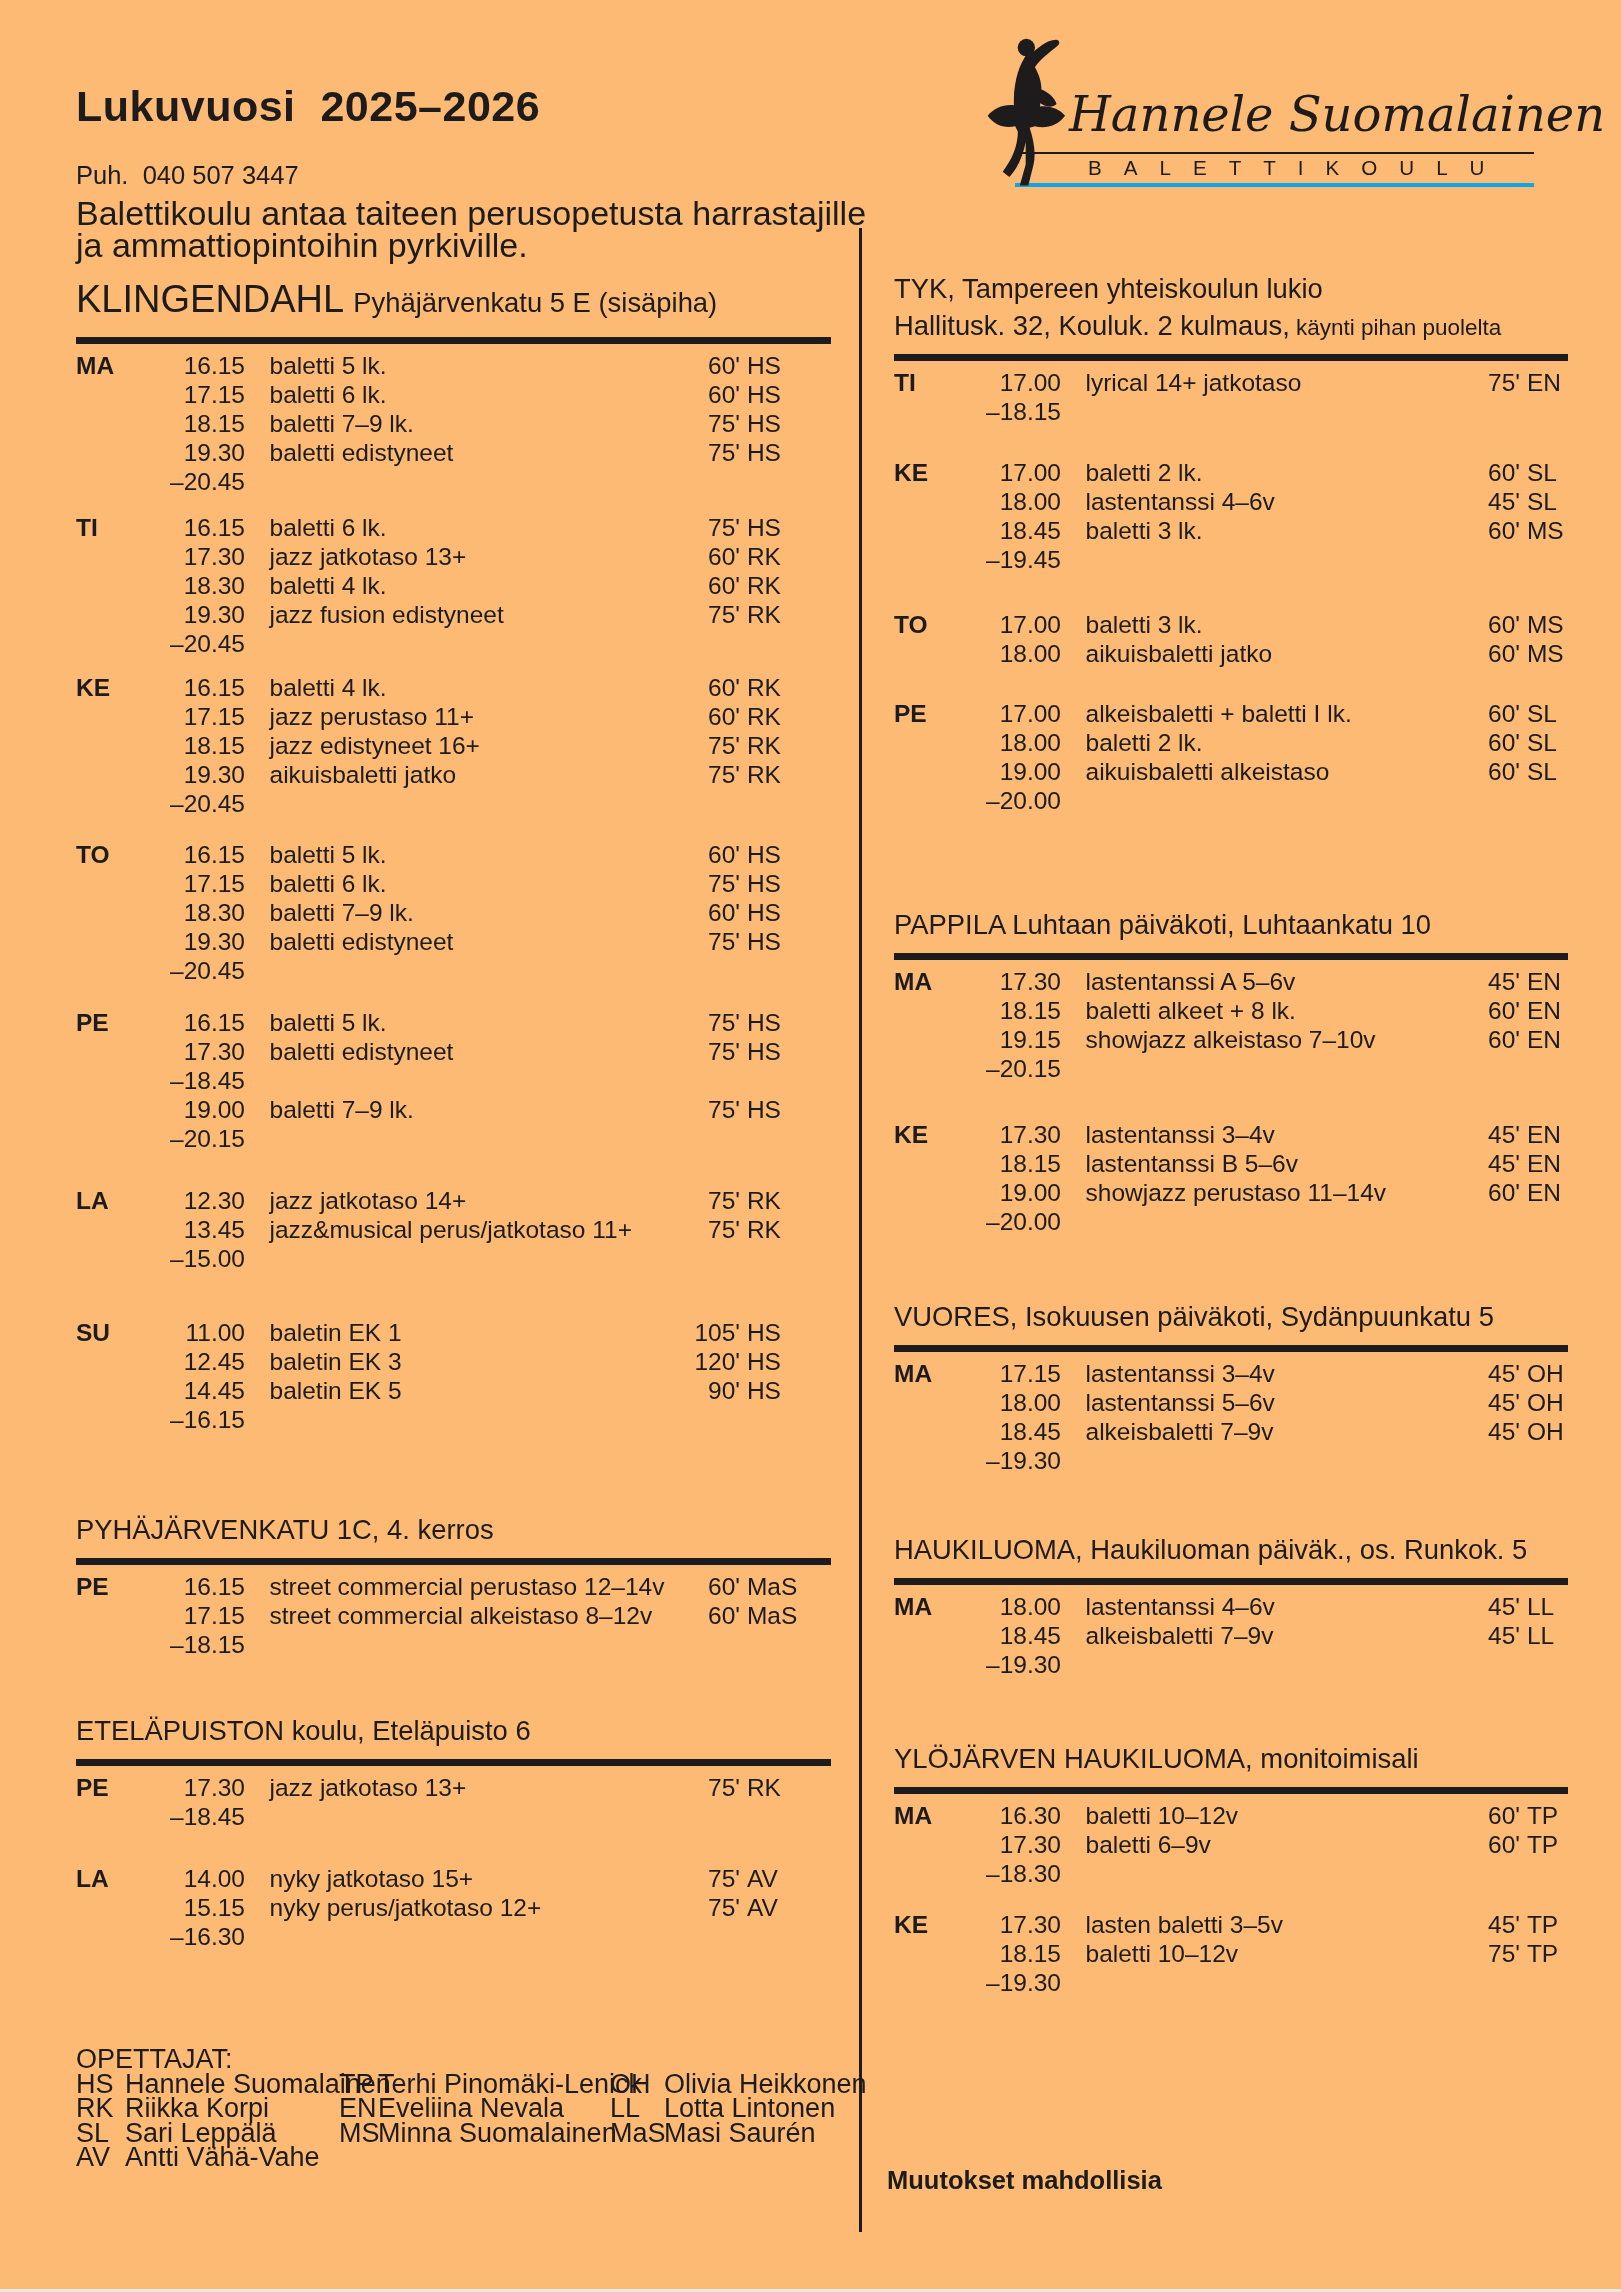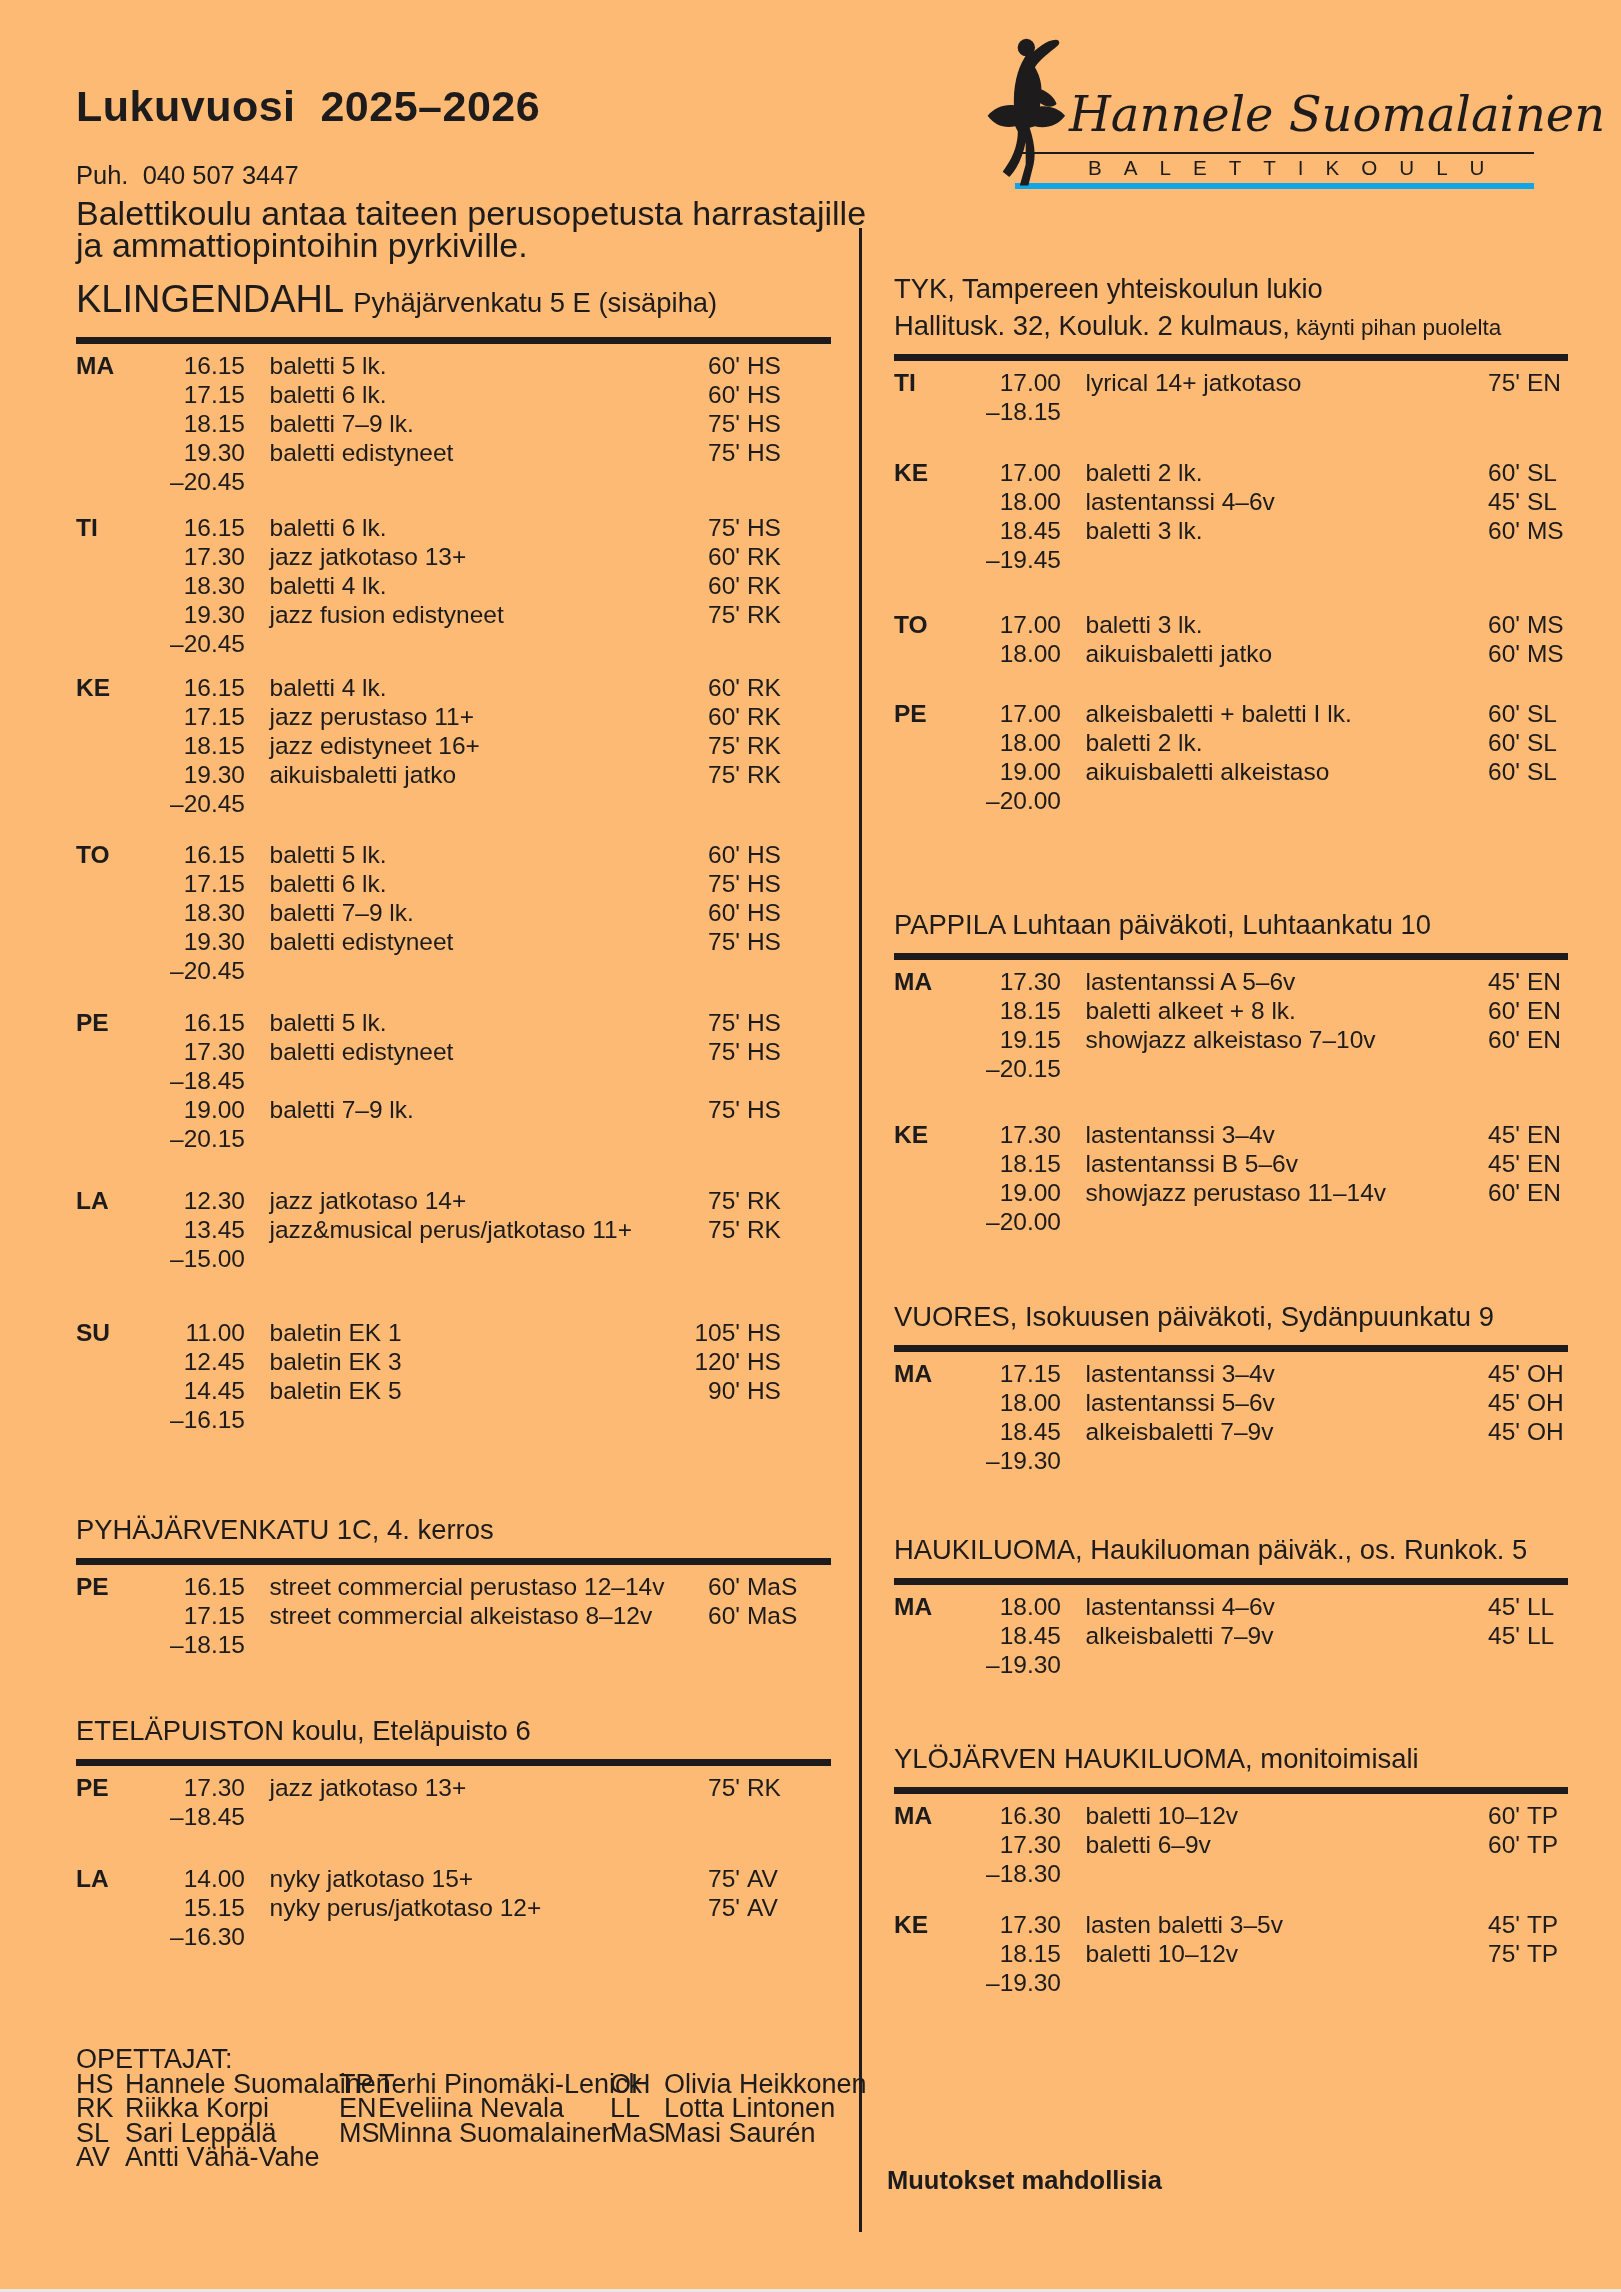--- a/index.html
+++ b/index.html
@@ -9,21 +9,21 @@
     overflow:hidden;margin:0 auto;
   }
   
   .page-title{position:absolute;left:76px;top:82px;font-size:43px;font-weight:bold;letter-spacing:0.5px;white-space:pre;}
   .phone{position:absolute;left:76px;top:161px;font-size:25.5px;white-space:pre;}
   .desc{position:absolute;left:76px;top:197px;font-size:34px;line-height:32px;}
   
   .logo{position:absolute;left:985px;top:35px;width:588px;height:162px;}
   .logo-ballerina{position:absolute;left:0;top:2px;width:84px;height:155px;z-index:2;}
   .logo-name{position:absolute;left:84px;top:51px;font-family:"DejaVu Serif","Liberation Serif",serif;font-style:italic;font-size:48px;white-space:nowrap;}
-  .logo-banner{position:absolute;left:30px;top:117px;width:519px;border-top:2px solid #1d1b1b;border-bottom:6px solid #0ea5e9;padding:2px 0 2.9px 0;}
+  .logo-banner{position:absolute;left:30px;top:117px;width:519px;border-top:2px solid #1d1b1b;border-bottom:4px solid #0ea5e9;padding:2px 0 2.9px 0;}
   .logo-school{font-size:20.6px;letter-spacing:22px;padding-left:73px;white-space:nowrap;}
   
   .divider{position:absolute;left:859px;top:228px;width:2.9px;height:2004px;background:#1d1b1b;}
   
   .sched{position:absolute;}
   .sched .hline{line-height:33px;white-space:nowrap;}
   #sec-klingendahl .hline{line-height:45px;}
   .s-xl{font-size:38px;}
   .s-lg{font-size:27.4px;}
   .s-sm{font-size:22.5px;}
@@ -644,21 +644,21 @@
             <span class="c-time">–20.00</span>
             <span class="c-name"></span>
             <span class="c-dur"></span>
             <span class="c-code"></span>
           </div>
         </div>
       </div>
     </section>
     <section class="sched right" id="sec-vuores">
       <div class="sec-header">
-        <div class="hline"><span class="s-lg">VUORES, Isokuusen päiväkoti, Sydänpuunkatu 9</span></div>
+        <div class="hline"><span class="s-lg">VUORES, Isokuusen päiväkoti, Sydänpuunkatu 5</span></div>
       </div>
       <div class="rule"></div>
       <div class="days">
         <div class="day">
           <div class="row">
             <span class="c-day">MA</span>
             <span class="c-time">17.15</span>
             <span class="c-name">lastentanssi 3–4v</span>
             <span class="c-dur">45'</span>
             <span class="c-code">OH</span>

